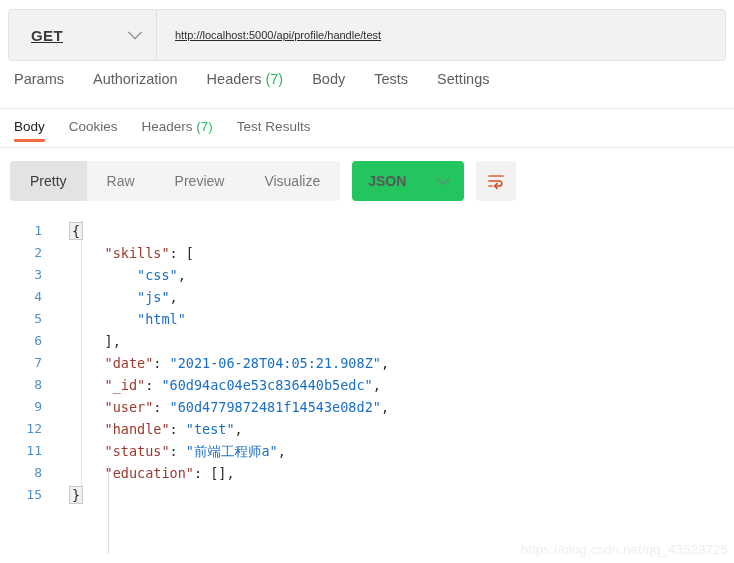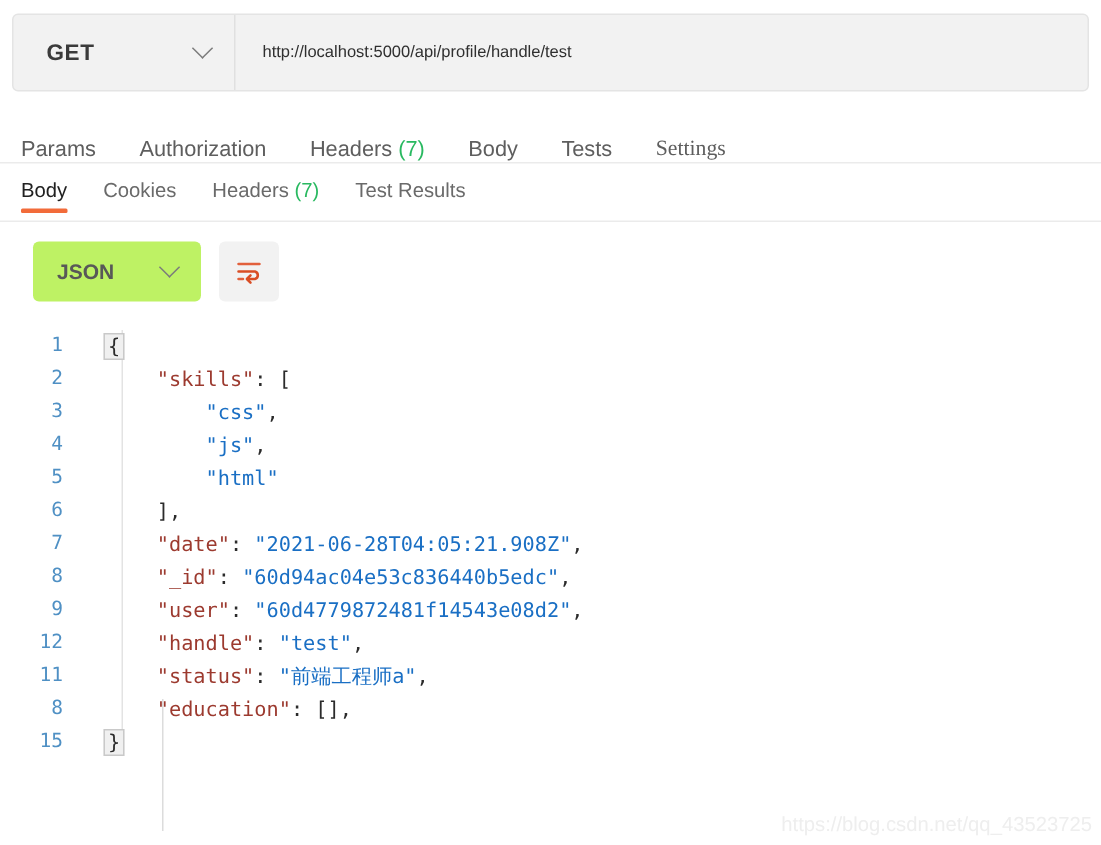--- a/index.html
+++ b/index.html
@@ -19,20 +19,21 @@
   
   #url-bar {
     display: flex;
     align-items: stretch;
     height: 52px;
     margin: 9px 8px 0 8px;
     background: #f2f2f2;
     border: 1px solid #e4e4e4;
     border-radius: 4px;
     box-sizing: border-box;
+    text-decoration: underline;
   }
   #method-select {
     width: 148px;
     display: flex;
     align-items: center;
     justify-content: space-between;
     padding: 0 16px 0 22px;
     border-right: 1px solid #e0e0e0;
     box-sizing: border-box;
     cursor: pointer;
@@ -59,35 +60,35 @@
     font-size: 11px;
     color: #2f2f2f;
     cursor: text;
     overflow: hidden;
     white-space: nowrap;
   }
 
   
   #request-tabs {
     display: flex;
-    align-items: flex-end;
+    align-items: flex-start;
     height: 38px;
     margin: 10px 0 0 0;
     padding: 0 14px;
     border-bottom: 1px solid #ebebeb;
     box-sizing: border-box;
   }
   #request-tabs .tab {
     font-size: 14.5px;
     color: #5e5e5e;
     margin-right: 29px;
     cursor: pointer;
     white-space: nowrap;
   }
-  #request-tabs .tab:last-child { margin-right: 0; font-family: Liberation Serif, serif; }
+  #request-tabs .tab:last-child { margin-right: 0; }
   .count { color: #29b960; }
 
   
   #response-tabs {
     display: flex;
     align-items: flex-start;
     height: 39px;
     padding: 10px 14px 0 14px;
     border-bottom: 1px solid #ebebeb;
     box-sizing: border-box;
@@ -138,21 +139,21 @@
   #view-modes .vmode.active {
     background: #e3e3e3;
     color: #3a3a3a;
   }
   #format-select {
     display: flex;
     align-items: center;
     height: 40px;
     margin-left: 12px;
     padding: 0 16px;
-    background: #bef264;
+    background: #22c55e;
     border-radius: 4px;
     cursor: pointer;
     gap: 32px;
   }
   #format-select .fmt-label {
     font-size: 14px;
     color: #585858;
     font-weight: bold;
   }
   #wrap-btn {
@@ -280,20 +281,34 @@
   <div class="rtab">
     <span>Headers</span>
     <span class="count">(7)</span>
   </div>
   <div class="rtab">
     <span>Test Results</span>
   </div>
 </div>
 
 <div id="view-toolbar">
+  <div id="view-modes">
+    <div class="vmode active">
+      <span>Pretty</span>
+    </div>
+    <div class="vmode">
+      <span>Raw</span>
+    </div>
+    <div class="vmode">
+      <span>Preview</span>
+    </div>
+    <div class="vmode">
+      <span>Visualize</span>
+    </div>
+  </div>
 
   <div id="format-select">
     <span class="fmt-label">JSON</span>
     <span class="chev"></span>
   </div>
 
   <div id="wrap-btn">
     <svg width="20" height="20" viewBox="0 0 20 20">
       <line x1="3" y1="5" x2="17" y2="5" stroke="#e2603c" stroke-width="1.7" stroke-linecap="round"></line>
       <path d="M3 10 H14 a2.6 2.6 0 0 1 0 5 H9" fill="none" stroke="#d94d24" stroke-width="1.7" stroke-linecap="round" stroke-linejoin="round"></path>

